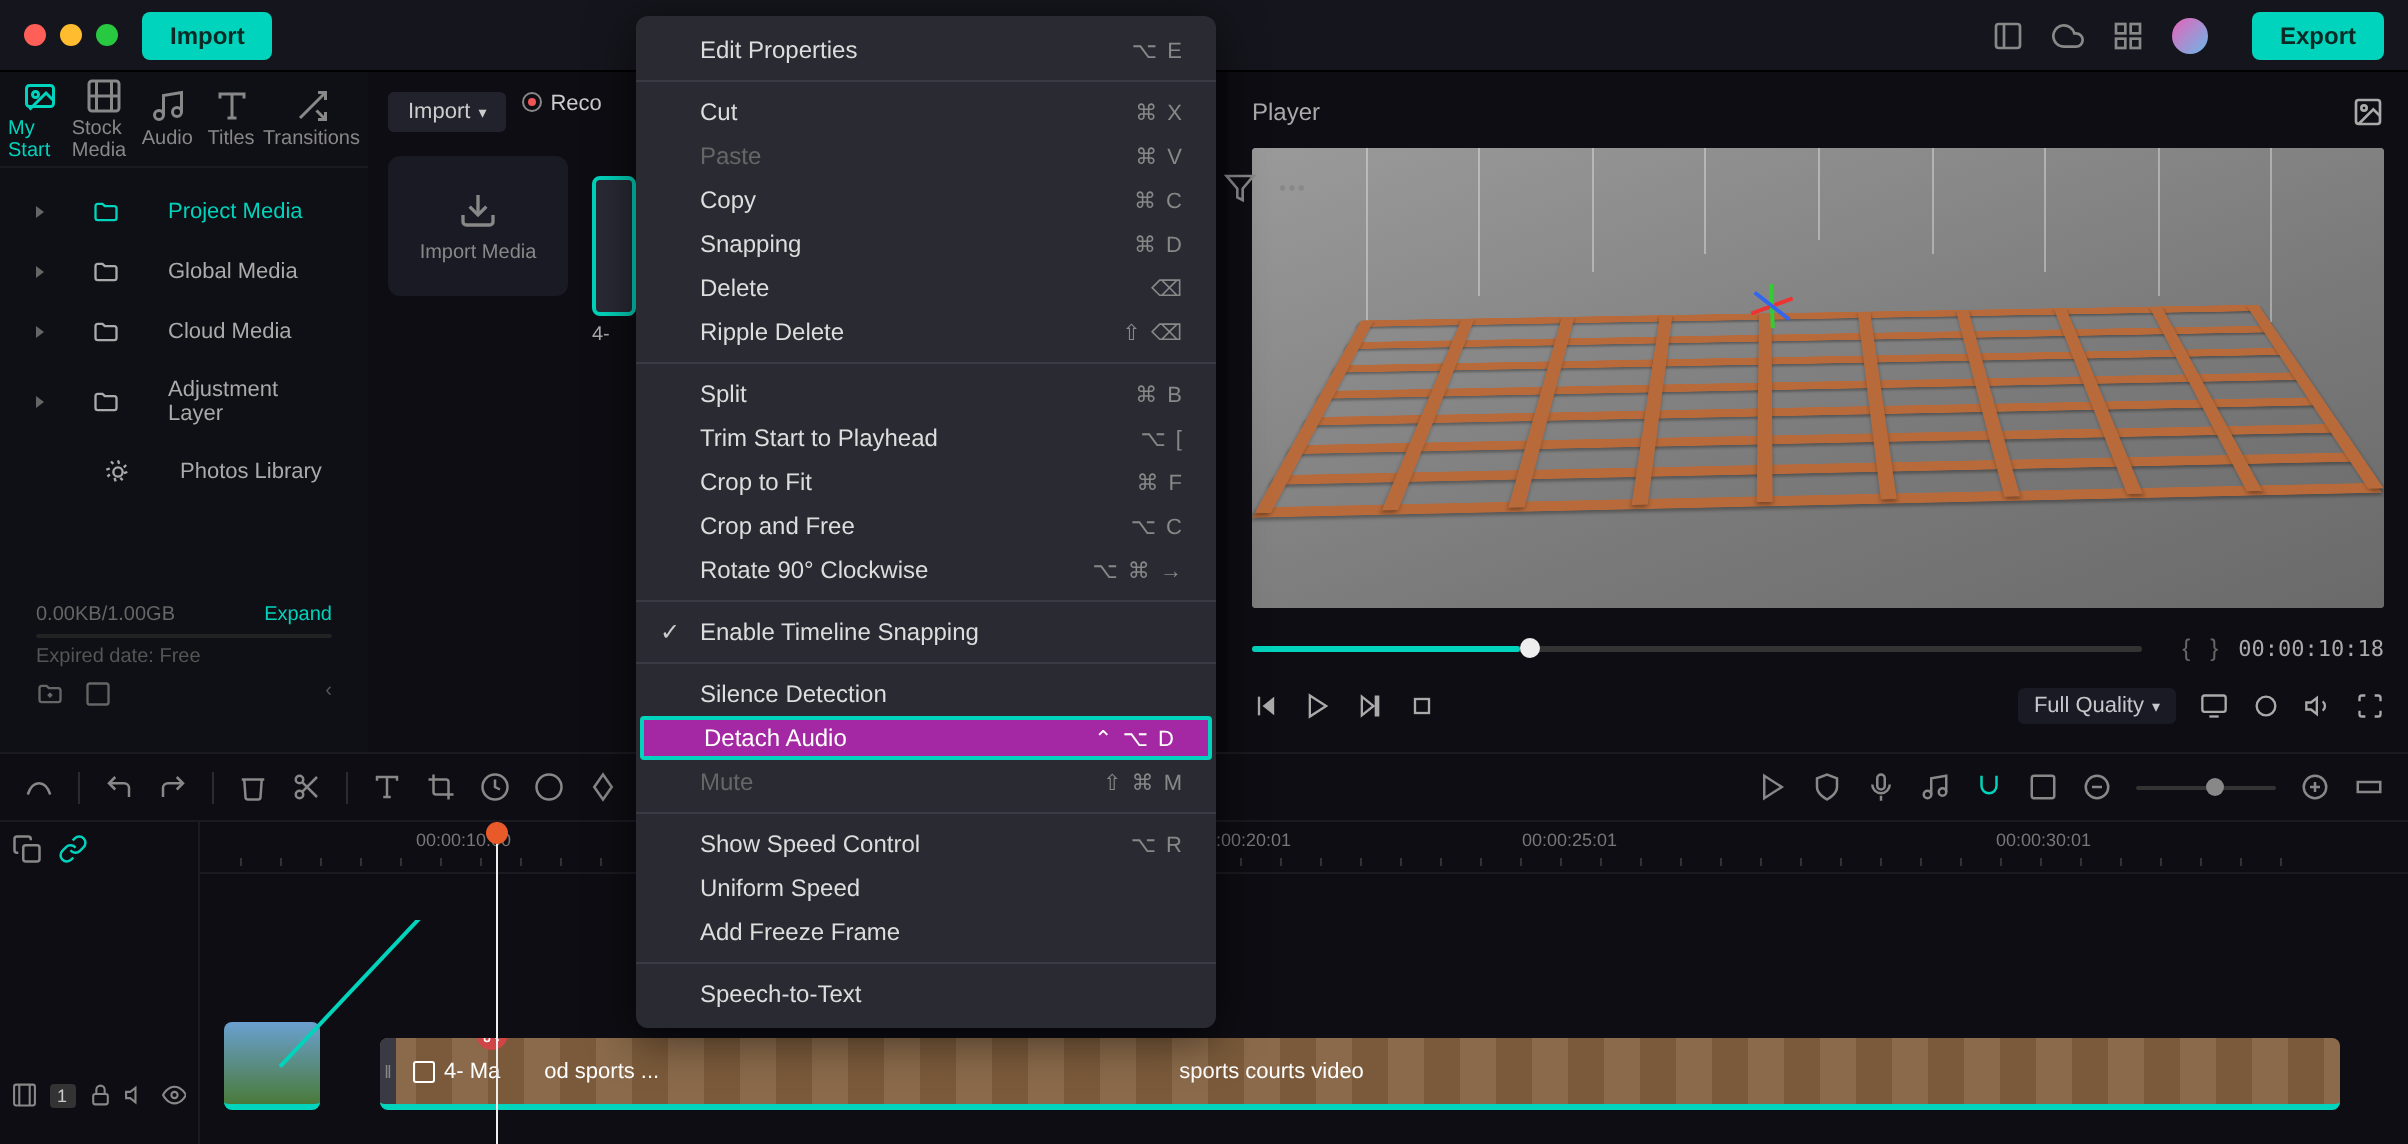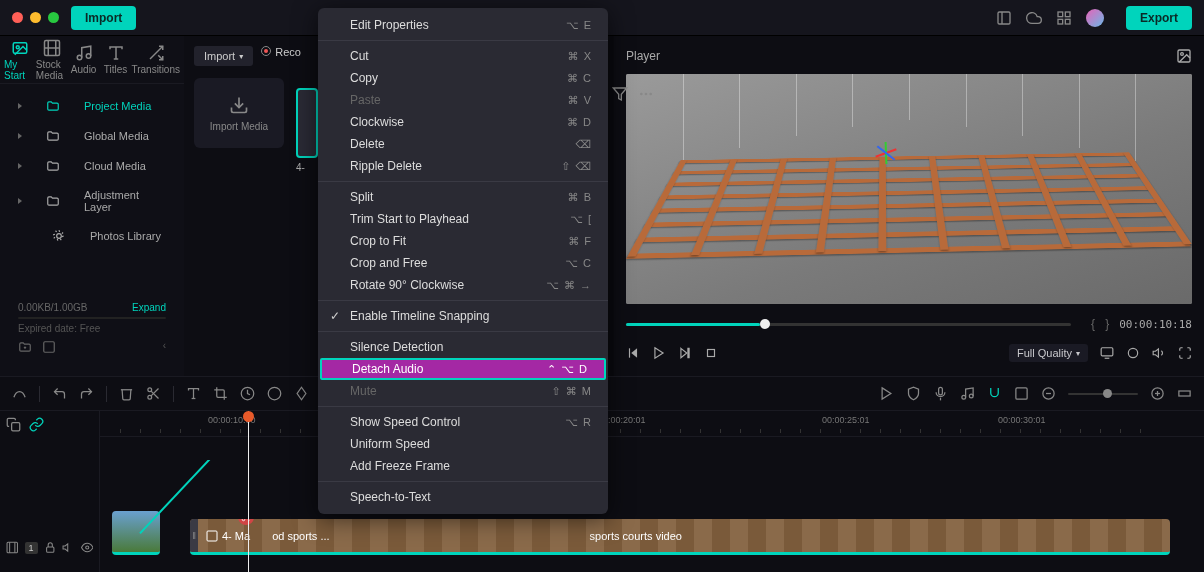--- a/index.html
+++ b/index.html
@@ -494,21 +494,21 @@
         <svg viewBox="0 0 24 24" fill="none" stroke="currentColor" stroke-width="2">
             <path d="M1 12s4-8 11-8 11 8 11 8-4 8-11 8-11-8-11-8z"></path>
             <circle cx="12" cy="12" r="3"></circle>
           </svg>
       </div>
     </div>
     <div class="tl-tracks">
       <div class="ruler" id="ruler">
           <div class="tick" style="left: 108px;">00:00:10:00</div>
           <div class="tick" style="left: 498px;">00:00:20:01</div>
-          <div class="tick" style="left: 722px;">00:00:25:01</div>
+          <div class="tick" style="left: 661px;">00:00:25:01</div>
           <div class="tick" style="left: 898px;">00:00:30:01</div>
           <div class="minor" style="left: 20px;"></div>
           <div class="minor" style="left: 40px;"></div>
           <div class="minor" style="left: 60px;"></div>
           <div class="minor" style="left: 80px;"></div>
           <div class="minor" style="left: 100px;"></div>
           <div class="minor" style="left: 120px;"></div>
           <div class="minor" style="left: 140px;"></div>
           <div class="minor" style="left: 160px;"></div>
           <div class="minor" style="left: 180px;"></div>
@@ -584,30 +584,30 @@
 <div class="context-menu" id="ctx">
     <div class="cm-item">
       <span>Edit Properties</span>
       <span class="kb">⌥ E</span>
     </div>
     <div class="cm-sep"></div>
     <div class="cm-item">
       <span>Cut</span>
       <span class="kb">⌘ X</span>
     </div>
-    <div class="cm-item">
-      <span>Copy</span>
-      <span class="kb">⌘ C</span>
-    </div>
     <div class="cm-item disabled">
       <span>Paste</span>
       <span class="kb">⌘ V</span>
     </div>
     <div class="cm-item">
-      <span>Clockwise</span>
+      <span>Copy</span>
+      <span class="kb">⌘ C</span>
+    </div>
+    <div class="cm-item">
+      <span>Snapping</span>
       <span class="kb">⌘ D</span>
     </div>
     <div class="cm-item">
       <span>Delete</span>
       <span class="kb">⌫</span>
     </div>
     <div class="cm-item">
       <span>Ripple Delete</span>
       <span class="kb">⇧ ⌫</span>
     </div>

